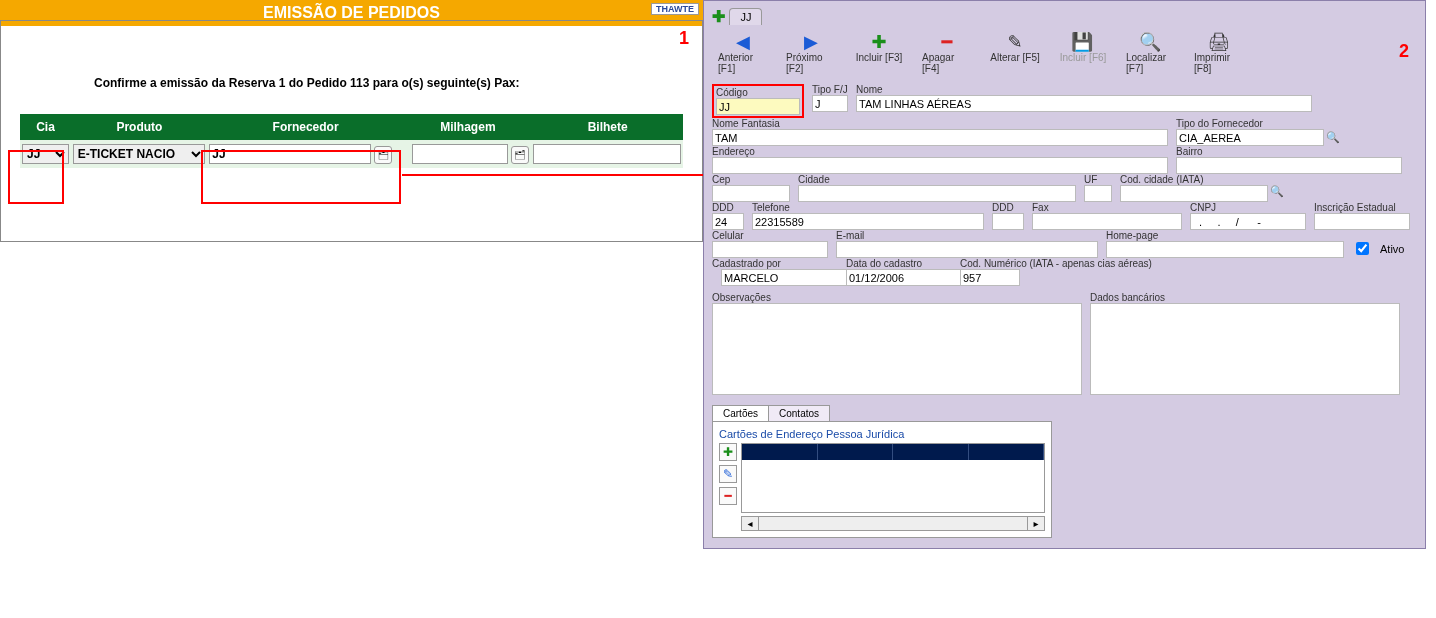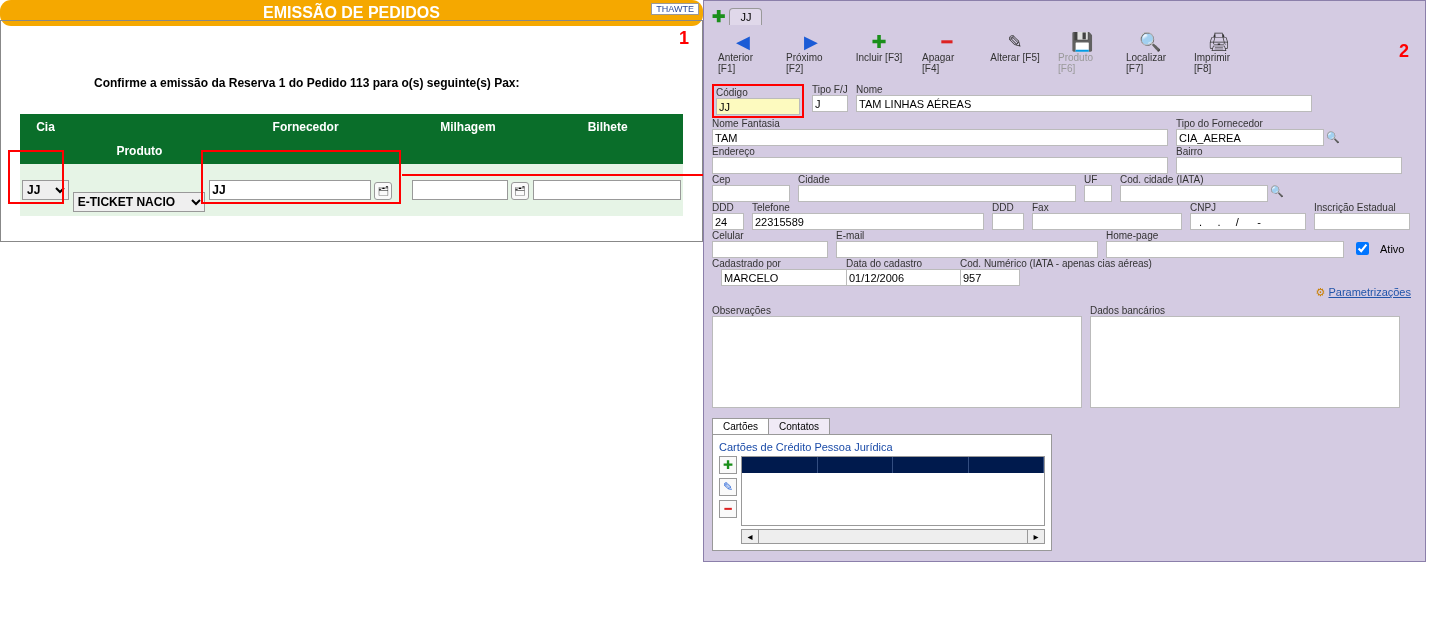--- a/index.html
+++ b/index.html
@@ -1,29 +1,29 @@
 <!DOCTYPE html>
 <html><head>
 <meta charset="utf-8">
 <style>
   * { box-sizing: border-box; font-family: Arial, sans-serif; }
   body { margin: 0; padding: 0; background: #fff; display: flex; font-size: 11px; position: relative; }
 
   
   .left-panel { width: 703px; position: relative; }
-  .title-bar { background: #f5a800; color: #fff; font-weight: bold; font-size: 16px; text-align: center; padding: 4px 0; position: relative; border-radius: 11px; }
-  .thawte-badge { position: absolute; right: 4px; top: 3px; background: #fff; border: 1px solid #999; padding: 0 4px; font-size: 9px; color: #2a4a9a; font-weight: normal; display:flex; align-items:center; }
+  .title-bar { background: #f5a800; color: #fff; font-weight: bold; font-size: 16px; text-align: center; padding: 4px 0; position: relative; }
+  .thawte-badge { position: absolute; right: 4px; top: 3px; background: #fff; border: 1px solid #999; padding: 0 4px; font-size: 9px; color: #2a4a9a; font-weight: bold; display:flex; align-items:center; }
   .marker-1 { position: absolute; right: 14px; top: 28px; color: #f00; font-weight: bold; font-size: 18px; }
   .left-body { padding: 50px 20px 40px 20px; position: relative; }
   .confirm-text { font-weight: bold; font-size: 12px; padding: 0 0 24px 74px; }
   .grid { display: flex; flex-direction: column; }
   .grid-header { display: flex; background: #0a6e2a; color: #fff; font-weight: bold; font-size: 12px; }
   .grid-header > div { padding: 6px 4px; text-align: center; }
   .col-cia   { width: 52px; }
-  .col-prod  { width: 140px; margin-top: 24px; }
+  .col-prod  { width: 140px; }
   .col-forn  { width: 200px; }
   .col-milh  { width: 132px; }
   .col-bilh  { width: 154px; }
   .grid-row { display: flex; background: #e6f4e6; align-items: center; }
   .grid-row > div { padding: 4px 2px; }
   select.tiny, input.tiny { font-size: 12px; font-weight: bold; height: 20px; border: 1px solid #999; }
   select.tiny { width: 100%; }
   .forn-input { width: 162px; font-weight: bold; }
   .lookup-btn { display:inline-flex; width:18px; height:18px; border:1px solid #999; border-radius:3px; background:#fafafa; align-items:center; justify-content:center; font-size:9px; vertical-align: middle; }
   .redbox-cia  { position:absolute; border:2px solid #f00; width:56px;  height:54px; left:8px;   top:150px; pointer-events:none; }
@@ -152,21 +152,21 @@
     <div class="tool">
         <span class="tico" style="color:#d22">━</span>
         <span>Apagar [F4]</span>
       </div>
     <div class="tool">
         <span class="tico">✎</span>
         <span>Alterar [F5]</span>
       </div>
     <div class="tool disabled">
         <span class="tico">💾</span>
-        <span>Produto [F6]</span>
+        <span>Incluir [F6]</span>
       </div>
     <div class="tool">
         <span class="tico">🔍</span>
         <span>Localizar [F7]</span>
       </div>
     <div class="tool">
         <span class="tico">🖨</span>
         <span>Imprimir [F8]</span>
       </div>
   </div>
@@ -293,43 +293,39 @@
           <input style="flex: 1 1 0%;" value="01/12/2006">
           <span class="search-ico">🔍</span>
         </div>
     </div>
     <div class="fld" style="width:230px">
         <label>Cod. Numérico (IATA - apenas cias aéreas)</label>
         <input style="width: 60px;" value="957">
       </div>
   </div>
 
-  <div style="text-align:right; padding-right:6px;">
-    <span style="color:#c97f00">⚙</span>
-    <a href="#" class="param-link" style="float:none">Parametrizações</a>
-  </div>
 
   <div class="form-area" style="margin-top:6px;">
     <div class="fld" style="width:370px">
         <label>Observações</label>
         <textarea class="memo" style=""></textarea>
       </div>
     <div class="fld" style="width:310px">
         <label>Dados bancários</label>
         <textarea class="memo" style=""></textarea>
       </div>
   </div>
 
   <div class="bottom-tabs">
     <div class="btab-row">
       <div class="btab active">Cartões</div>
       <div class="btab">Contatos</div>
     </div>
     <div class="btab-body">
-      <div class="fieldset-title">Cartões de Crédito Pessoa Jurídica</div>
+      <div class="fieldset-title">Cartões de Endereço Pessoa Jurídica</div>
       <div class="credit-grid">
         <div class="cg-buttons">
           <div class="cg-btn" style="color:#1a8f1a">✚</div>
           <div class="cg-btn" style="color:#1a5bd6">✎</div>
           <div class="cg-btn" style="color:#d22">━</div>
         </div>
         <div style="flex:1">
           <div class="cg-table">
             <div class="cg-table-head">
                 <div></div>

